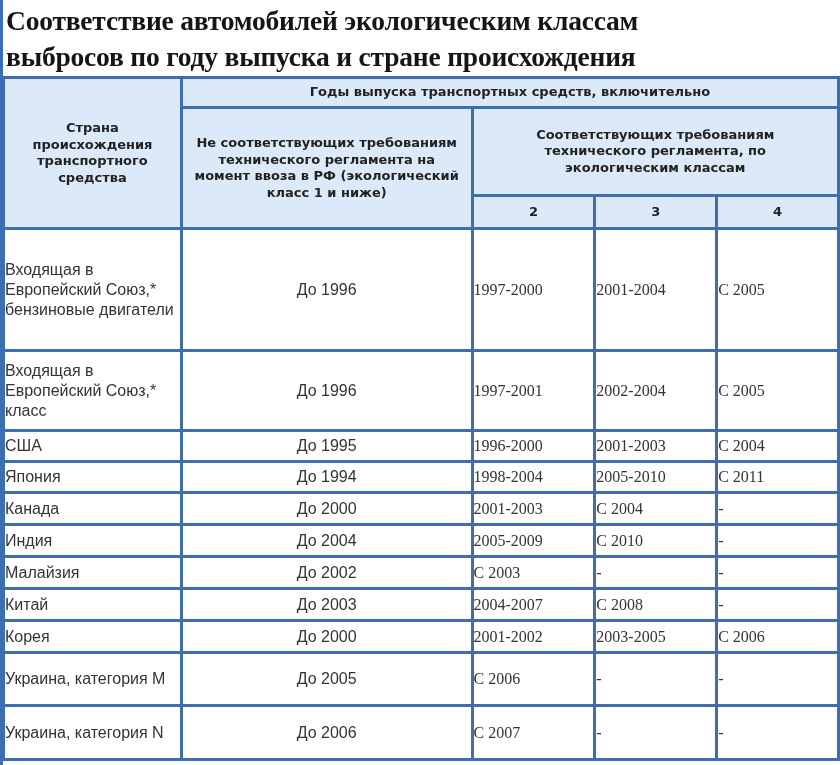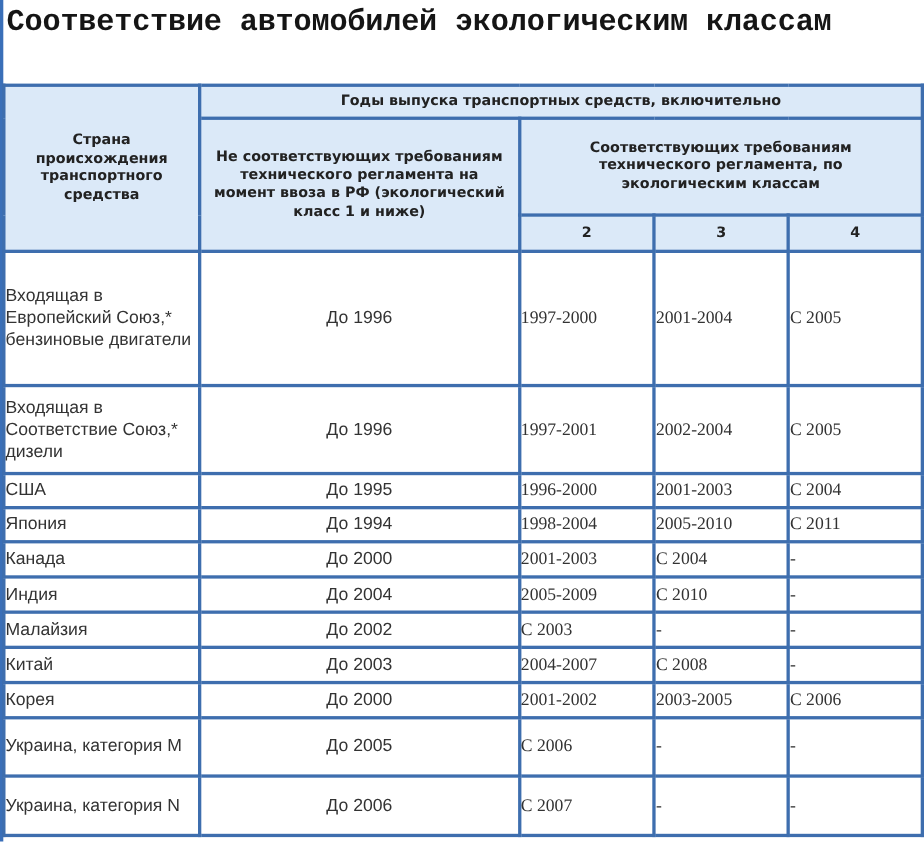--- a/index.html
+++ b/index.html
@@ -2,21 +2,21 @@
 <html><head>
 <meta charset="utf-8">
 <style>
   html, body { margin:0; padding:0; }
   body {
     width:840px; height:765px; background:#ffffff; position:relative; overflow:hidden;
     font-family:"Liberation Sans", sans-serif; color:#2a2a2a;
   }
   .title {
     position:absolute; left:6px; top:3px; width:830px;
-    font-family:Liberation Mono, monospace; font-weight:bold;
+    font-family:Liberation Serif, serif; font-weight:bold;
     font-size:27.5px; line-height:36px; color:#151515; letter-spacing:-0.2px;
   }
   .left-edge { position:absolute; left:0; top:0; width:3px; height:765px; background:#3a6fb8; }
   table.eco {
     position:absolute; left:2px; top:76px;
     border-collapse:collapse; table-layout:fixed;
   }
   table.eco td, table.eco th { border:3px solid #3e6eae; padding:0; }
   th {
     background:#dbe9f8; font-family:"DejaVu Sans", sans-serif; font-weight:bold;
@@ -27,20 +27,21 @@
   td.noncomp { text-align:center; }
   td.val { text-align:left; padding-left:6px;font-family:Liberation Serif, serif; }
 </style>
 </head>
 <body>
 
 <div class="left-edge"></div>
 
 <div class="title">
   <div>Соответствие автомобилей экологическим классам</div>
+  <div>выбросов по году выпуска и стране происхождения</div>
 </div>
 
 <table class="eco">
   <colgroup>
     <col style="width:178px">
     <col style="width:291px">
     <col style="width:123px">
     <col style="width:122px">
     <col style="width:122px">
   </colgroup>
@@ -60,21 +61,21 @@
   </tr>
 
   <tr style="height:122px">
     <td class="country">Входящая в Европейский Союз,* бензиновые двигатели</td>
     <td class="noncomp">До 1996</td>
     <td class="val">1997-2000</td>
     <td class="val">2001-2004</td>
     <td class="val">С 2005</td>
   </tr>
   <tr style="height:80px">
-    <td class="country">Входящая в Соответствие Союз,* дизели</td>
+    <td class="country">Входящая в Европейский Союз,* класс</td>
     <td class="noncomp">До 1996</td>
     <td class="val">1997-2001</td>
     <td class="val">2002-2004</td>
     <td class="val">С 2005</td>
   </tr>
   <tr style="height:31px">
     <td class="country">США</td>
     <td class="noncomp">До 1995</td>
     <td class="val">1996-2000</td>
     <td class="val">2001-2003</td>

